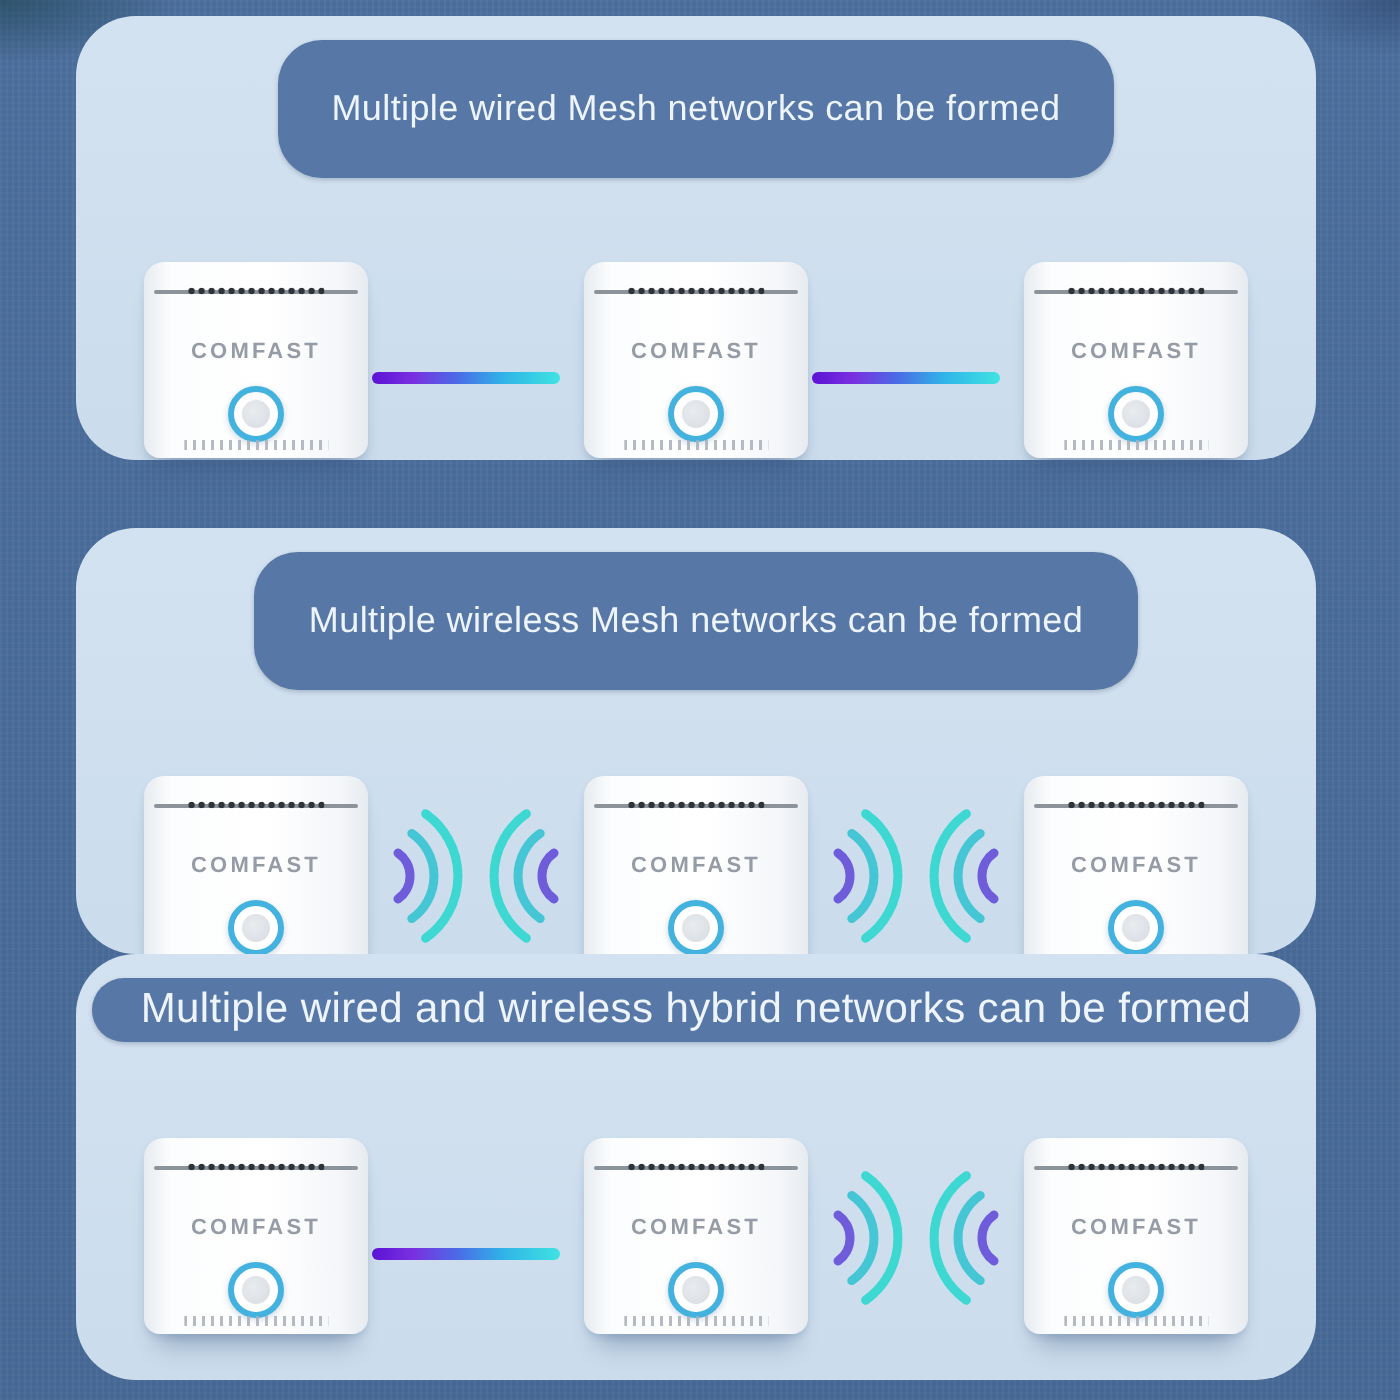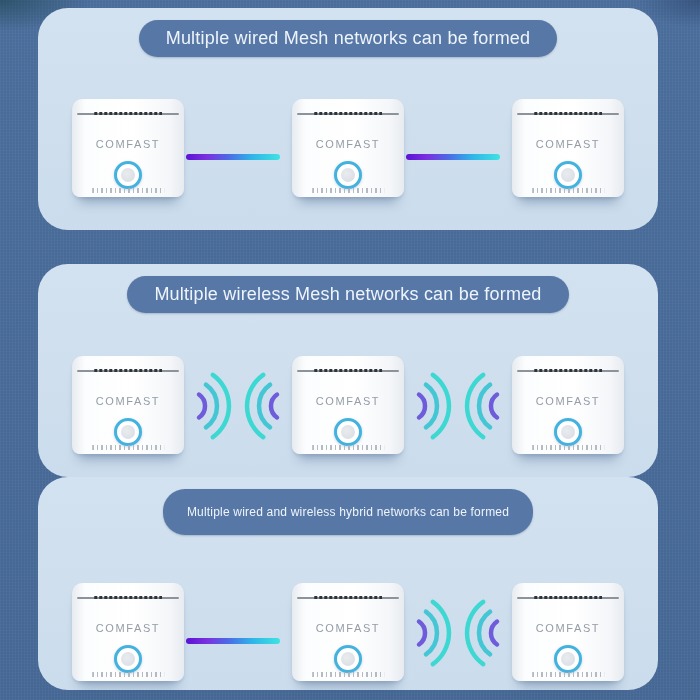--- a/index.html
+++ b/index.html
@@ -21,24 +21,24 @@
     background:linear-gradient(180deg,#d3e2f0,#cbdcec);
     border-radius:30px;
   }
   .panel-1{top:8px;height:222px}
   .panel-2{top:264px;height:213px}
   .panel-3{top:477px;height:213px}
 
   .pill{
     display:block;margin:12px auto 0;width:fit-content;
     background:#5778a6;color:#eef4fc;border-radius:22px;
-    padding:8px 27px;font-size:18px;letter-spacing:.2px;
+    padding:24px 27px;font-size:18px;letter-spacing:.2px;
     box-shadow:0 1px 2px rgba(40,60,90,.25);
   }
-  .panel-3 .pill{font-size:12px;padding:16px 24px}
+  .panel-3 .pill{font-size:21px;padding:4px 24px}
 
   .row{display:flex;justify-content:center;align-items:flex-start}
   .panel-1 .row{margin-top:42px}
   .panel-2 .row{margin-top:43px}
   .panel-3 .row{margin-top:48px}
 
   
   .router{
     position:relative;width:112px;height:98px;flex:0 0 auto;
     background:
@@ -51,21 +51,21 @@
     background:#8d939b;border-radius:2px;
   }
   .vent-dots{
     position:absolute;top:11px;left:50%;transform:translateX(-50%);
     width:62%;height:7px;border-radius:3px;
     background:radial-gradient(circle at 2.5px 3.5px,#2e333a 1.5px,transparent 1.8px);
     background-size:5px 7px;background-repeat:repeat-x;
   }
   .logo{
     position:absolute;top:39px;left:0;width:100%;text-align:center;
-    font-weight:normal;font-size:11px;letter-spacing:1.6px;color:#959ca6;
+    font-weight:bold;font-size:11px;letter-spacing:1.6px;color:#959ca6;
   }
   .mesh-btn{
     position:absolute;left:50%;top:62px;transform:translateX(-50%);
     width:22px;height:22px;border-radius:50%;
     border:3px solid #43b2de;background:#fff;
     box-shadow:0 1px 3px rgba(80,120,160,.3);
   }
   .mesh-btn::after{
     content:"";position:absolute;inset:4px;border-radius:50%;
     background:radial-gradient(circle at 40% 40%, #e9ecef, #d7dbe0);

